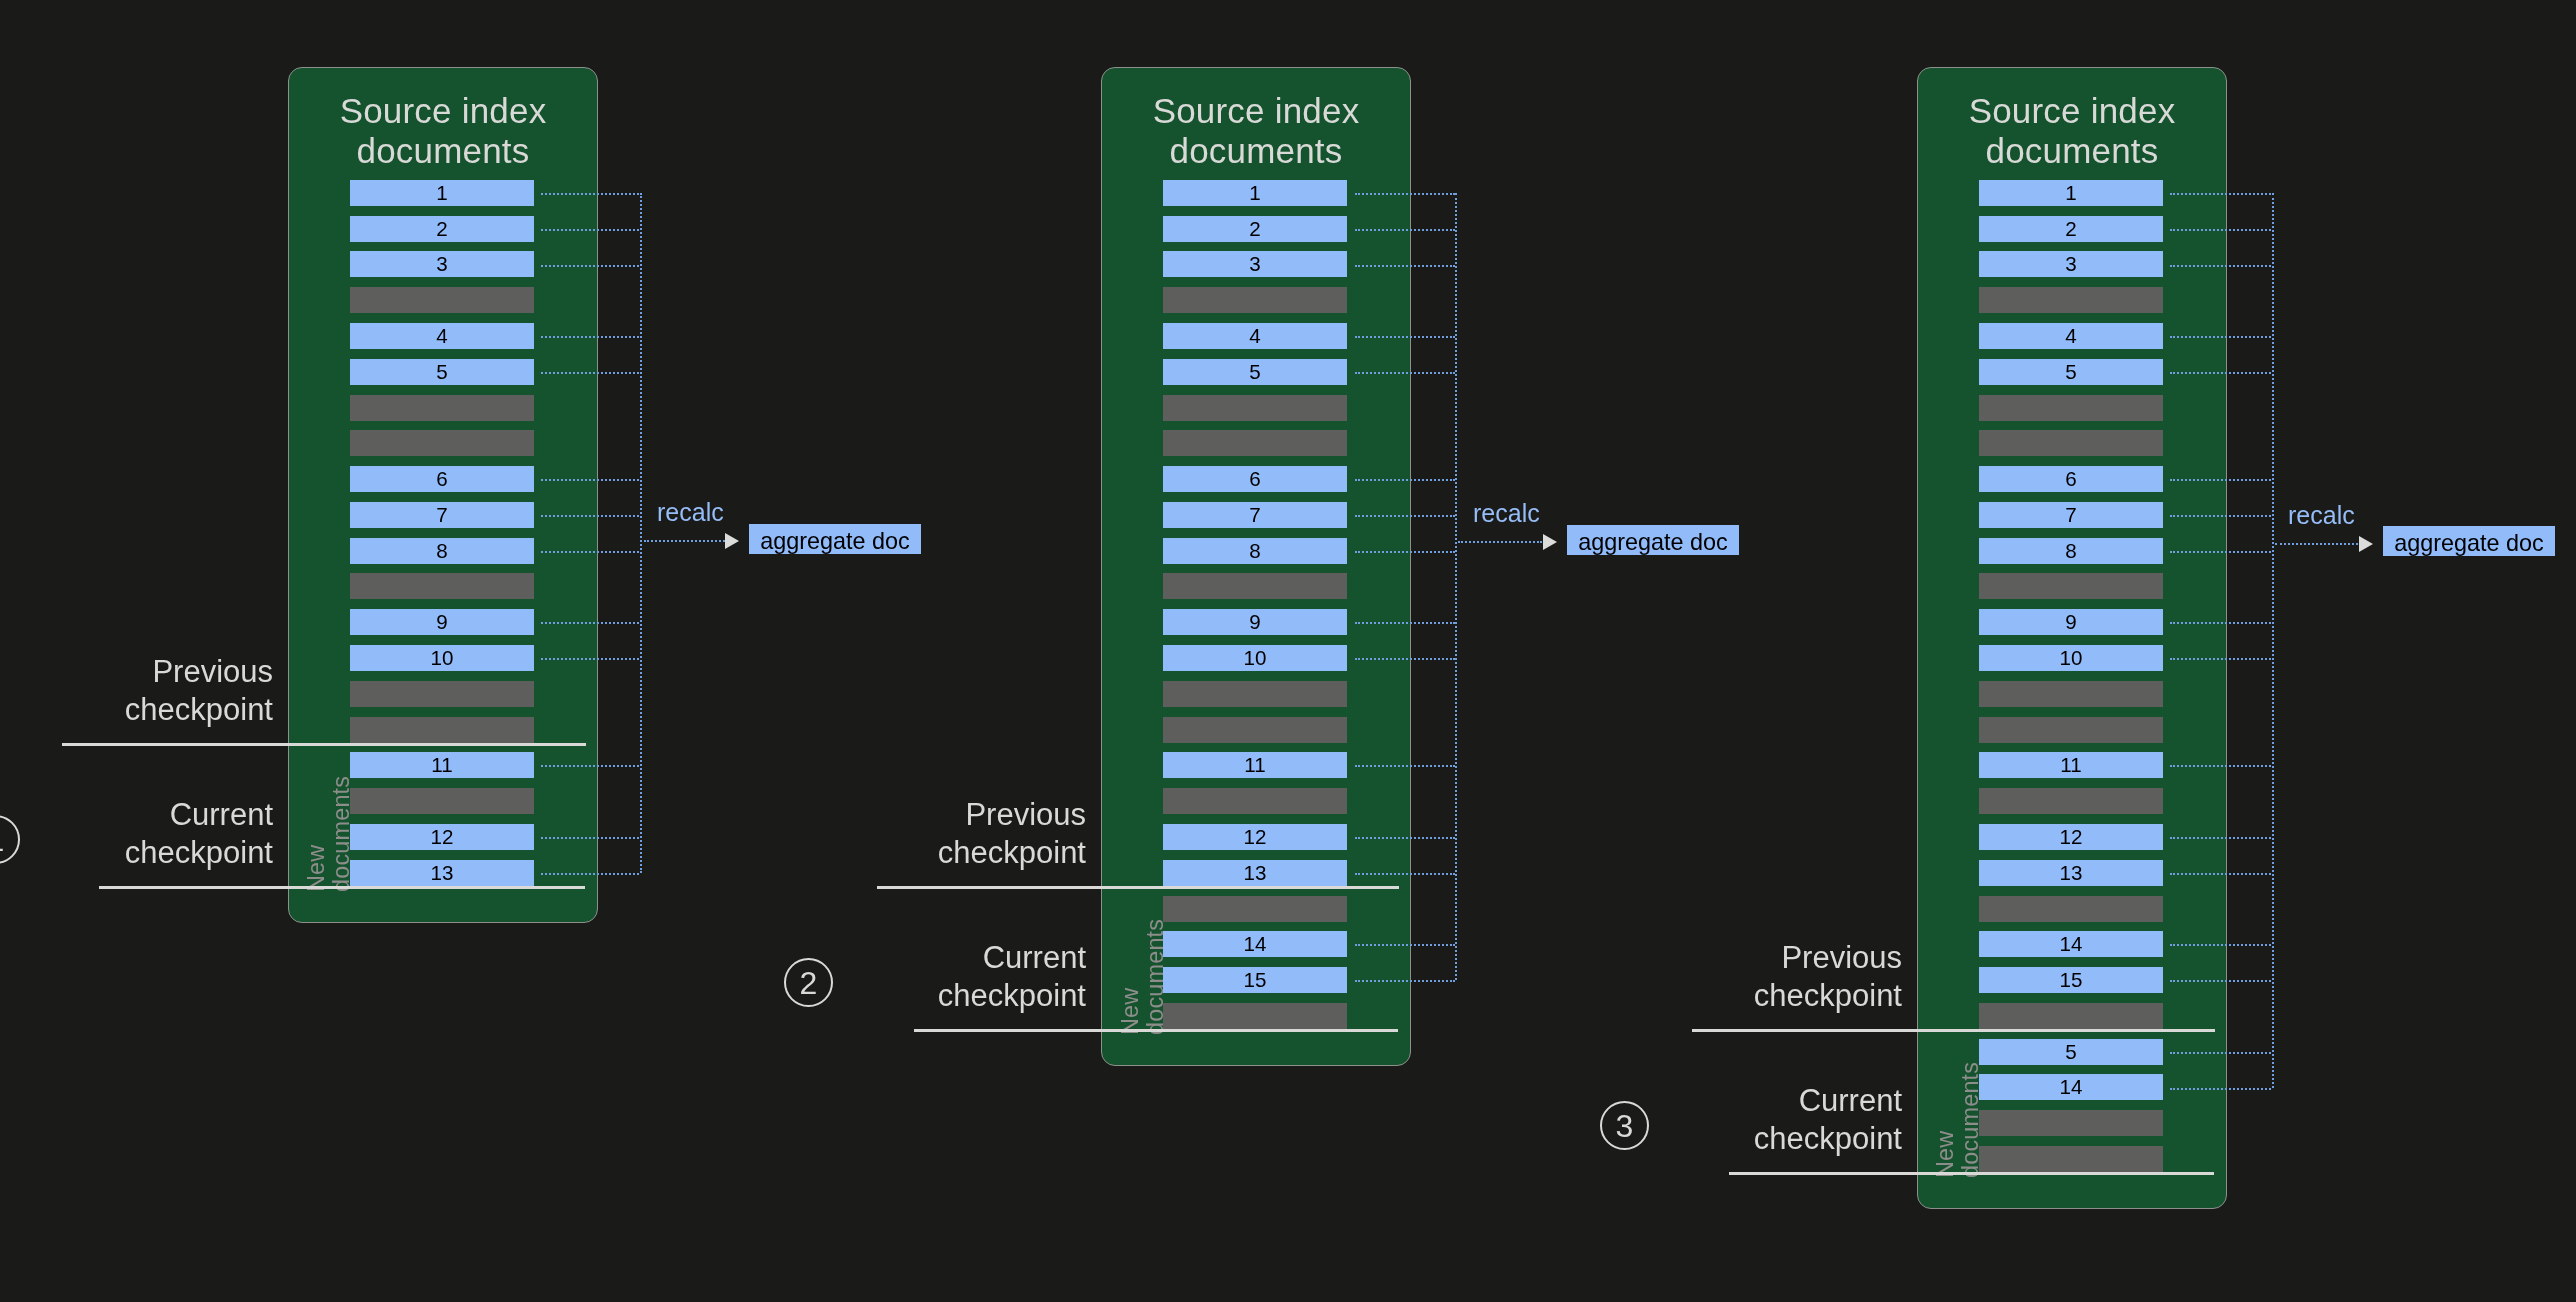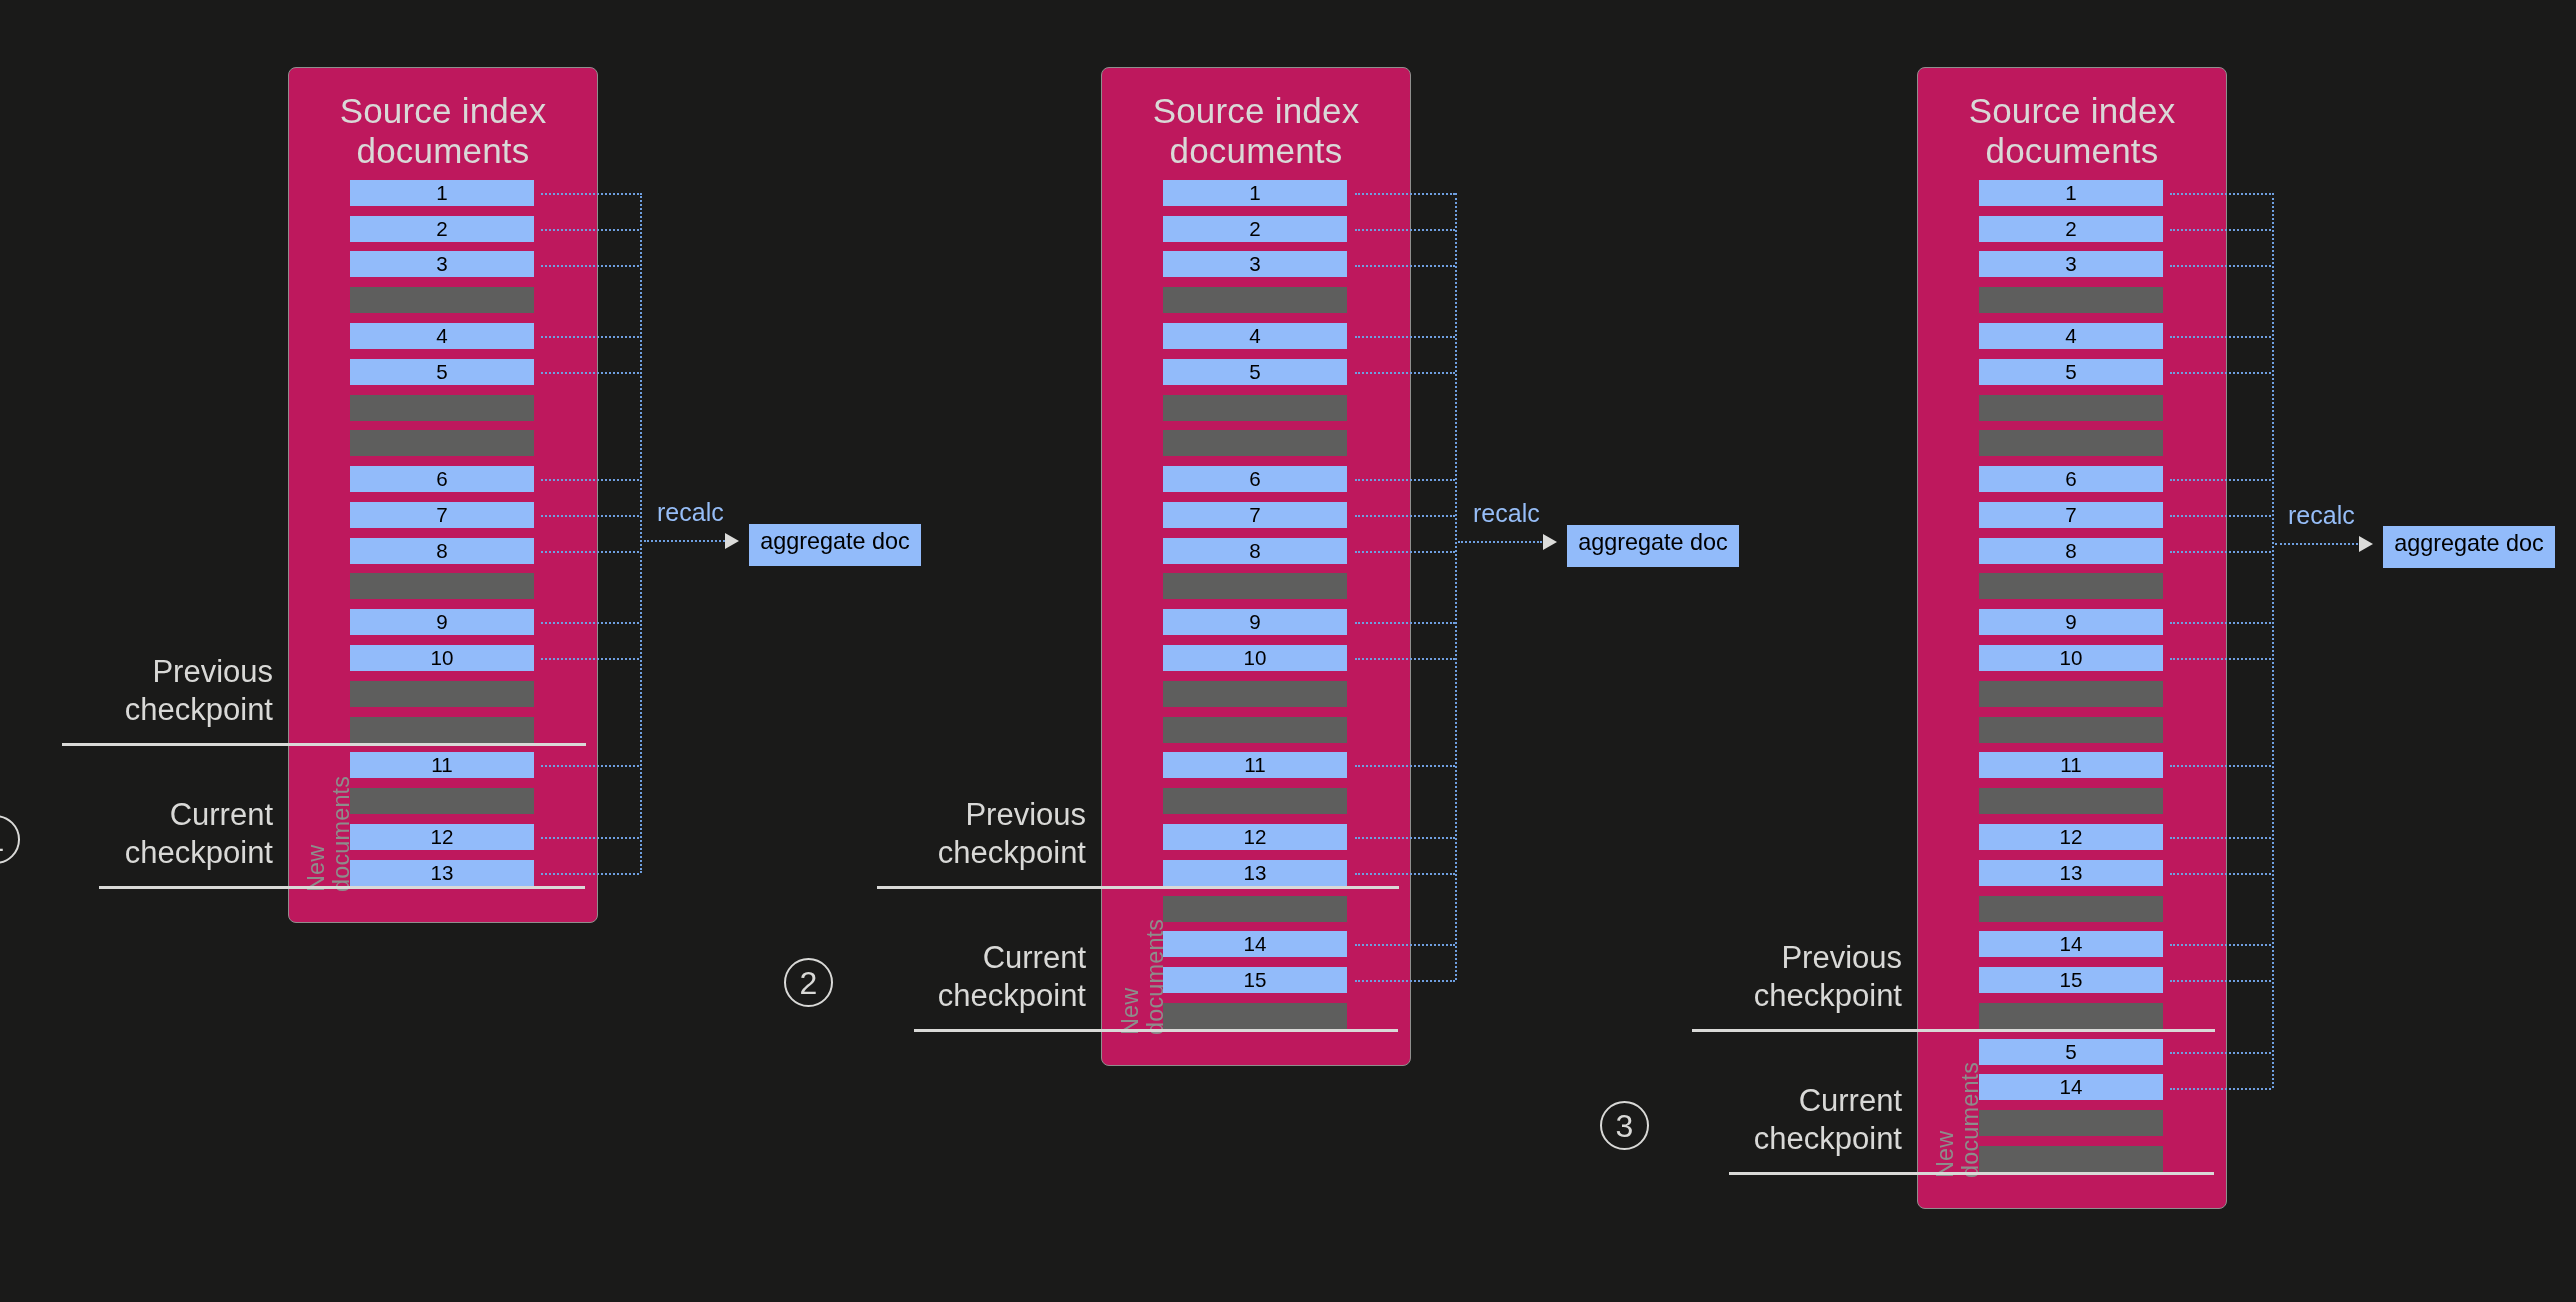--- a/index.html
+++ b/index.html
@@ -2,22 +2,22 @@
 <html style="font-size:15px"><head>
 <meta charset="utf-8">
 <style>
   html,body{margin:0;padding:0;background:#1a1a19;}
   body{width:2576px;height:1302px;position:relative;overflow:hidden;
        font-family:"Liberation Sans","DejaVu Sans",sans-serif;}
 
   .stage{position:absolute;left:0;top:0;width:2576px;height:1302px;}
 
   
-  .panel{position:absolute;background:#be185d;border:1.9px solid #8f8f8d;
-         border-radius:8px;box-sizing:border-box;}
+  .panel{position:absolute;background:#14532d;border:1.9px solid #8f8f8d;
+         border-radius:14px;box-sizing:border-box;}
   .panel-title{position:absolute;left:0;right:0;top:22.5px;text-align:center;
          color:#d9d9d7;font-size:35px;line-height:40px;font-weight:400;
          letter-spacing:0.2px;}
   .row{position:absolute;height:26px;box-sizing:border-box;}
   .row.filled{background:#92bbfa;}
   .row.empty{background:#5e5e5d;}
   .row-num{position:absolute;left:0;right:0;top:0;height:26px;line-height:25px;
            text-align:center;color:#000;font-size:20.6px;}
 
   
@@ -36,21 +36,21 @@
   
   .dot-h{position:absolute;height:0;border-top:2.8px dotted #6f9fe0;}
   .dot-v{position:absolute;width:0;border-left:2.8px dotted #6f9fe0;}
   .arrow-head{position:absolute;width:0;height:0;
         border-top:8.4px solid transparent;border-bottom:8.4px solid transparent;
         border-left:14px solid #dcdcda;}
 
   
   .recalc{position:absolute;color:#96bdf7;font-size:25px;line-height:28px;}
   .agg{position:absolute;background:#92bbfa;color:#000;font-size:23.4px;
-       line-height:34px;height:42px;text-align:left;padding:0 11.2px;
+       line-height:34px;height:30px;text-align:left;padding:0 11.2px;
        box-sizing:border-box;white-space:nowrap;}
 </style>
 </head>
 <body>
 
 <div class="stage" id="stage">
     <div class="panel" style="left: 288px; top: 67px; width: 310px; height: 856px;">
       <div class="panel-title" style="white-space: pre-line;">Source index
 documents</div>
     </div>

